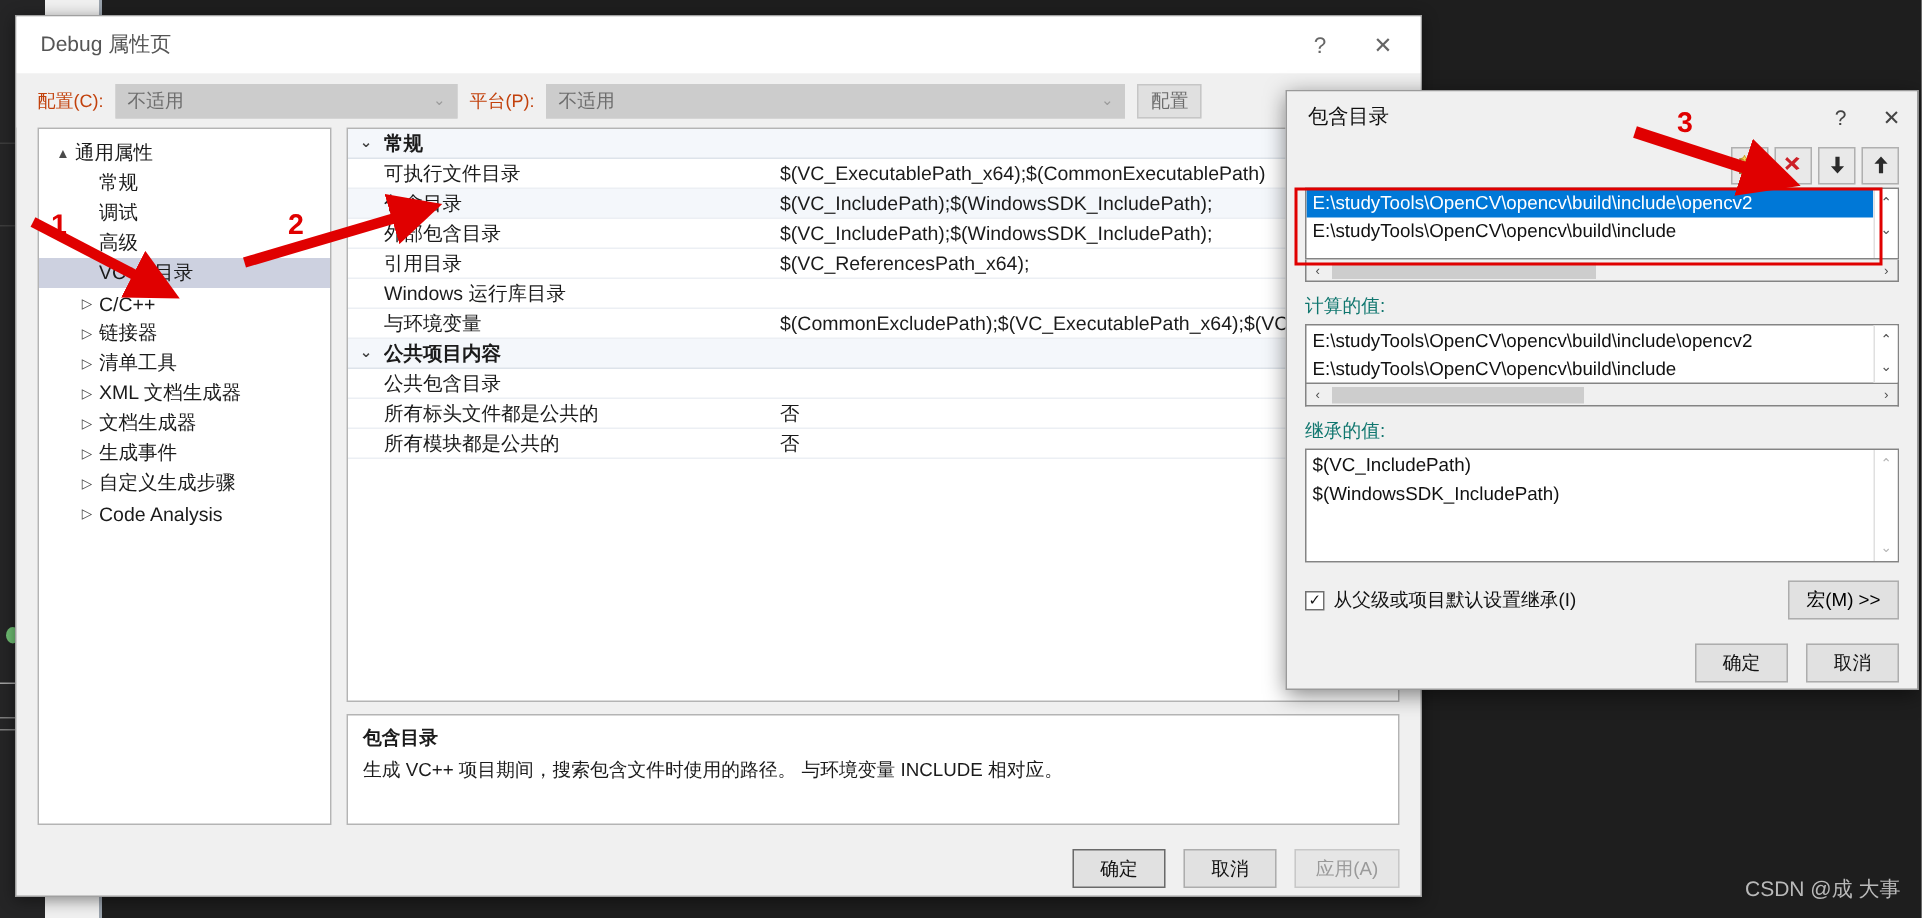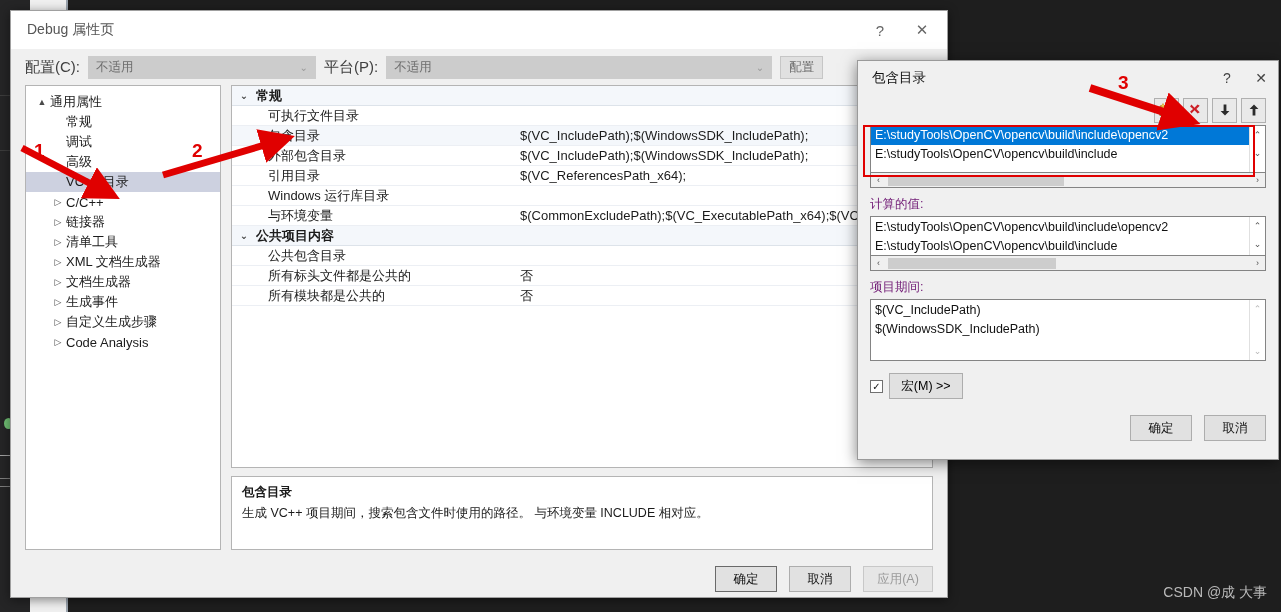--- a/index.html
+++ b/index.html
@@ -39,21 +39,21 @@
     color:#666; font-size: 15px; background: transparent;
     border: none; cursor: default;
   }
 
   
   #config-row {
     height: 36px; display:flex; align-items:center;
     padding: 0 10px 0 14px; gap: 8px;
     background: #f0f0f0;
   }
-  .cfg-label { font-size: 15px; color: #404040; white-space: nowrap; text-align: center; }
+  .cfg-label { font-size: 12px; color: #c2410c; white-space: nowrap; text-align: center; }
   .combo {
     height: 23px; background: #cccccc; border: 1px solid #cccccc;
     display:flex; align-items:center; padding: 0 4px 0 7px;
     font-size: 12.5px; color: #6d6d6d;
   }
   .combo .cv { flex:1; }
   .combo .chev { color:#9a9a9a; font-size: 10px; padding-right:3px; }
   #combo-config { width: 228px; }
   #combo-platform { width: 386px; }
   #btn-configmgr {
@@ -81,21 +81,21 @@
   #grid {
     flex:1; background:#fff; border:1px solid #b4b4b4; overflow:hidden;
     position: relative;
   }
   .grow {
     height: 20px; display:flex; align-items:center;
     font-size: 13px; color:#1b1b1b; border-bottom:1px solid #eceff4;
   }
   .grow.group { font-weight:bold; background:#f4f7fb; border-bottom:1px solid #dde3ea; }
   .grow .gchev { width: 24px; text-align:center; font-size:10px; color:#444; flex:none; }
-  .grow .gname { width: 288px; padding-left: 36px; white-space:nowrap; overflow:hidden; flex:none; }
+  .grow .gname { width: 288px; padding-left: 24px; white-space:nowrap; overflow:hidden; flex:none; }
   .grow.group .gname { padding-left: 0; width: 264px; }
   .grow .gval {
     flex:1; white-space:nowrap; overflow:hidden; padding-right:6px;
   }
   .grow.hl { background:#f4f7fb; }
 
   #desc {
     height: 74px; margin-top: 8px; background:#fff;
     border:1px solid #b4b4b4; padding: 7px 10px;
   }
@@ -150,26 +150,26 @@
     display:flex; align-items:center;
   }
   .hsb-a { width:15px; text-align:center; font-size:9px; color:#4f4f4f; }
   #hsb-thumb { height:11px; background:#cdcdcd; margin: 0 2px; }
 
   #redbox {
     position:absolute; left:863px; top:125px; width: 392px; height: 52px;
     border: 2px solid #e00000; pointer-events:none; z-index: 30;
   }
 
-  .flabel { font-size:12.5px; color:#701a75; margin: 8px 0 3px 0; }
+  .flabel { font-size:12.5px; color:#0f766e; margin: 8px 0 3px 0; }
   .fbox { background:#fff; border:1px solid #848484; display:flex; }
   .fbox-items { flex:1; overflow:hidden; padding-top:1px; }
   .frow { height:19px; line-height:19px; font-size:12.5px; padding-left:4px; color:#111; white-space:nowrap; }
   #computed { height: 40px; }
-  #inherited-box { height: 62px; }
+  #inherited-box { height: 76px; }
 
   #chkrow { display:flex; align-items:center; margin-top:12px; }
   .chk {
     width:13px; height:13px; border:1px solid #707070; background:#fff;
     display:flex; align-items:center; justify-content:center;
     font-size:10px; color:#111; margin-right:6px; flex:none;
   }
   #chklabel { font-size:12.5px; color:#111; flex:1; }
   #btn-macro { width:74px; height:26px; background:#e1e1e1; border:1px solid #adadad; font-size:12.5px; display:flex; align-items:center; justify-content:center; }
   #modal-footer { display:flex; justify-content:flex-end; gap:12px; margin-top:16px; }
@@ -283,20 +283,21 @@
       </div>
     <div id="right-pane">
       <div id="grid">
           <div class="grow group">
             <span class="gchev">⌄</span>
             <span class="gname">常规</span>
             <span class="gval"></span>
           </div>
           <div class="grow">
             <span class="gname">可执行文件目录</span>
+            <span class="gval">$(VC_ExecutablePath_x64);$(CommonExecutablePath)</span>
           </div>
           <div class="grow hl">
             <span class="gname">包含目录</span>
             <span class="gval">$(VC_IncludePath);$(WindowsSDK_IncludePath);</span>
           </div>
           <div class="grow">
             <span class="gname">外部包含目录</span>
             <span class="gval">$(VC_IncludePath);$(WindowsSDK_IncludePath);</span>
           </div>
           <div class="grow">
@@ -404,34 +405,35 @@
         <div class="vsb-a">⌄</div>
       </div>
     </div>
     <div id="hsb" style="margin-bottom:0;">
       <div class="hsb-a">‹</div>
       <div id="hsb-thumb" style="width:168px;"></div>
       <div style="flex:1;"></div>
       <div class="hsb-a">›</div>
     </div>
 
-    <div class="flabel">项目期间:</div>
+    <div class="flabel">继承的值:</div>
     <div class="fbox" id="inherited-box">
       <div class="fbox-items" id="inherited-items">
           <div class="frow">$(VC_IncludePath)</div>
           <div class="frow">$(WindowsSDK_IncludePath)</div>
         </div>
       <div class="vsb" style="justify-content:space-between;">
         <div class="vsb-a" style="color:#b6b6b6;">⌃</div>
         <div class="vsb-a" style="color:#b6b6b6;">⌄</div>
       </div>
     </div>
 
     <div id="chkrow">
       <div class="chk">✓</div>
+      <div id="chklabel">从父级或项目默认设置继承(I)</div>
       <div id="btn-macro">宏(M) &gt;&gt;</div>
     </div>
 
     <div id="modal-footer">
       <div class="btn">确定</div>
       <div class="btn">取消</div>
     </div>
   </div>
 </div>
 

